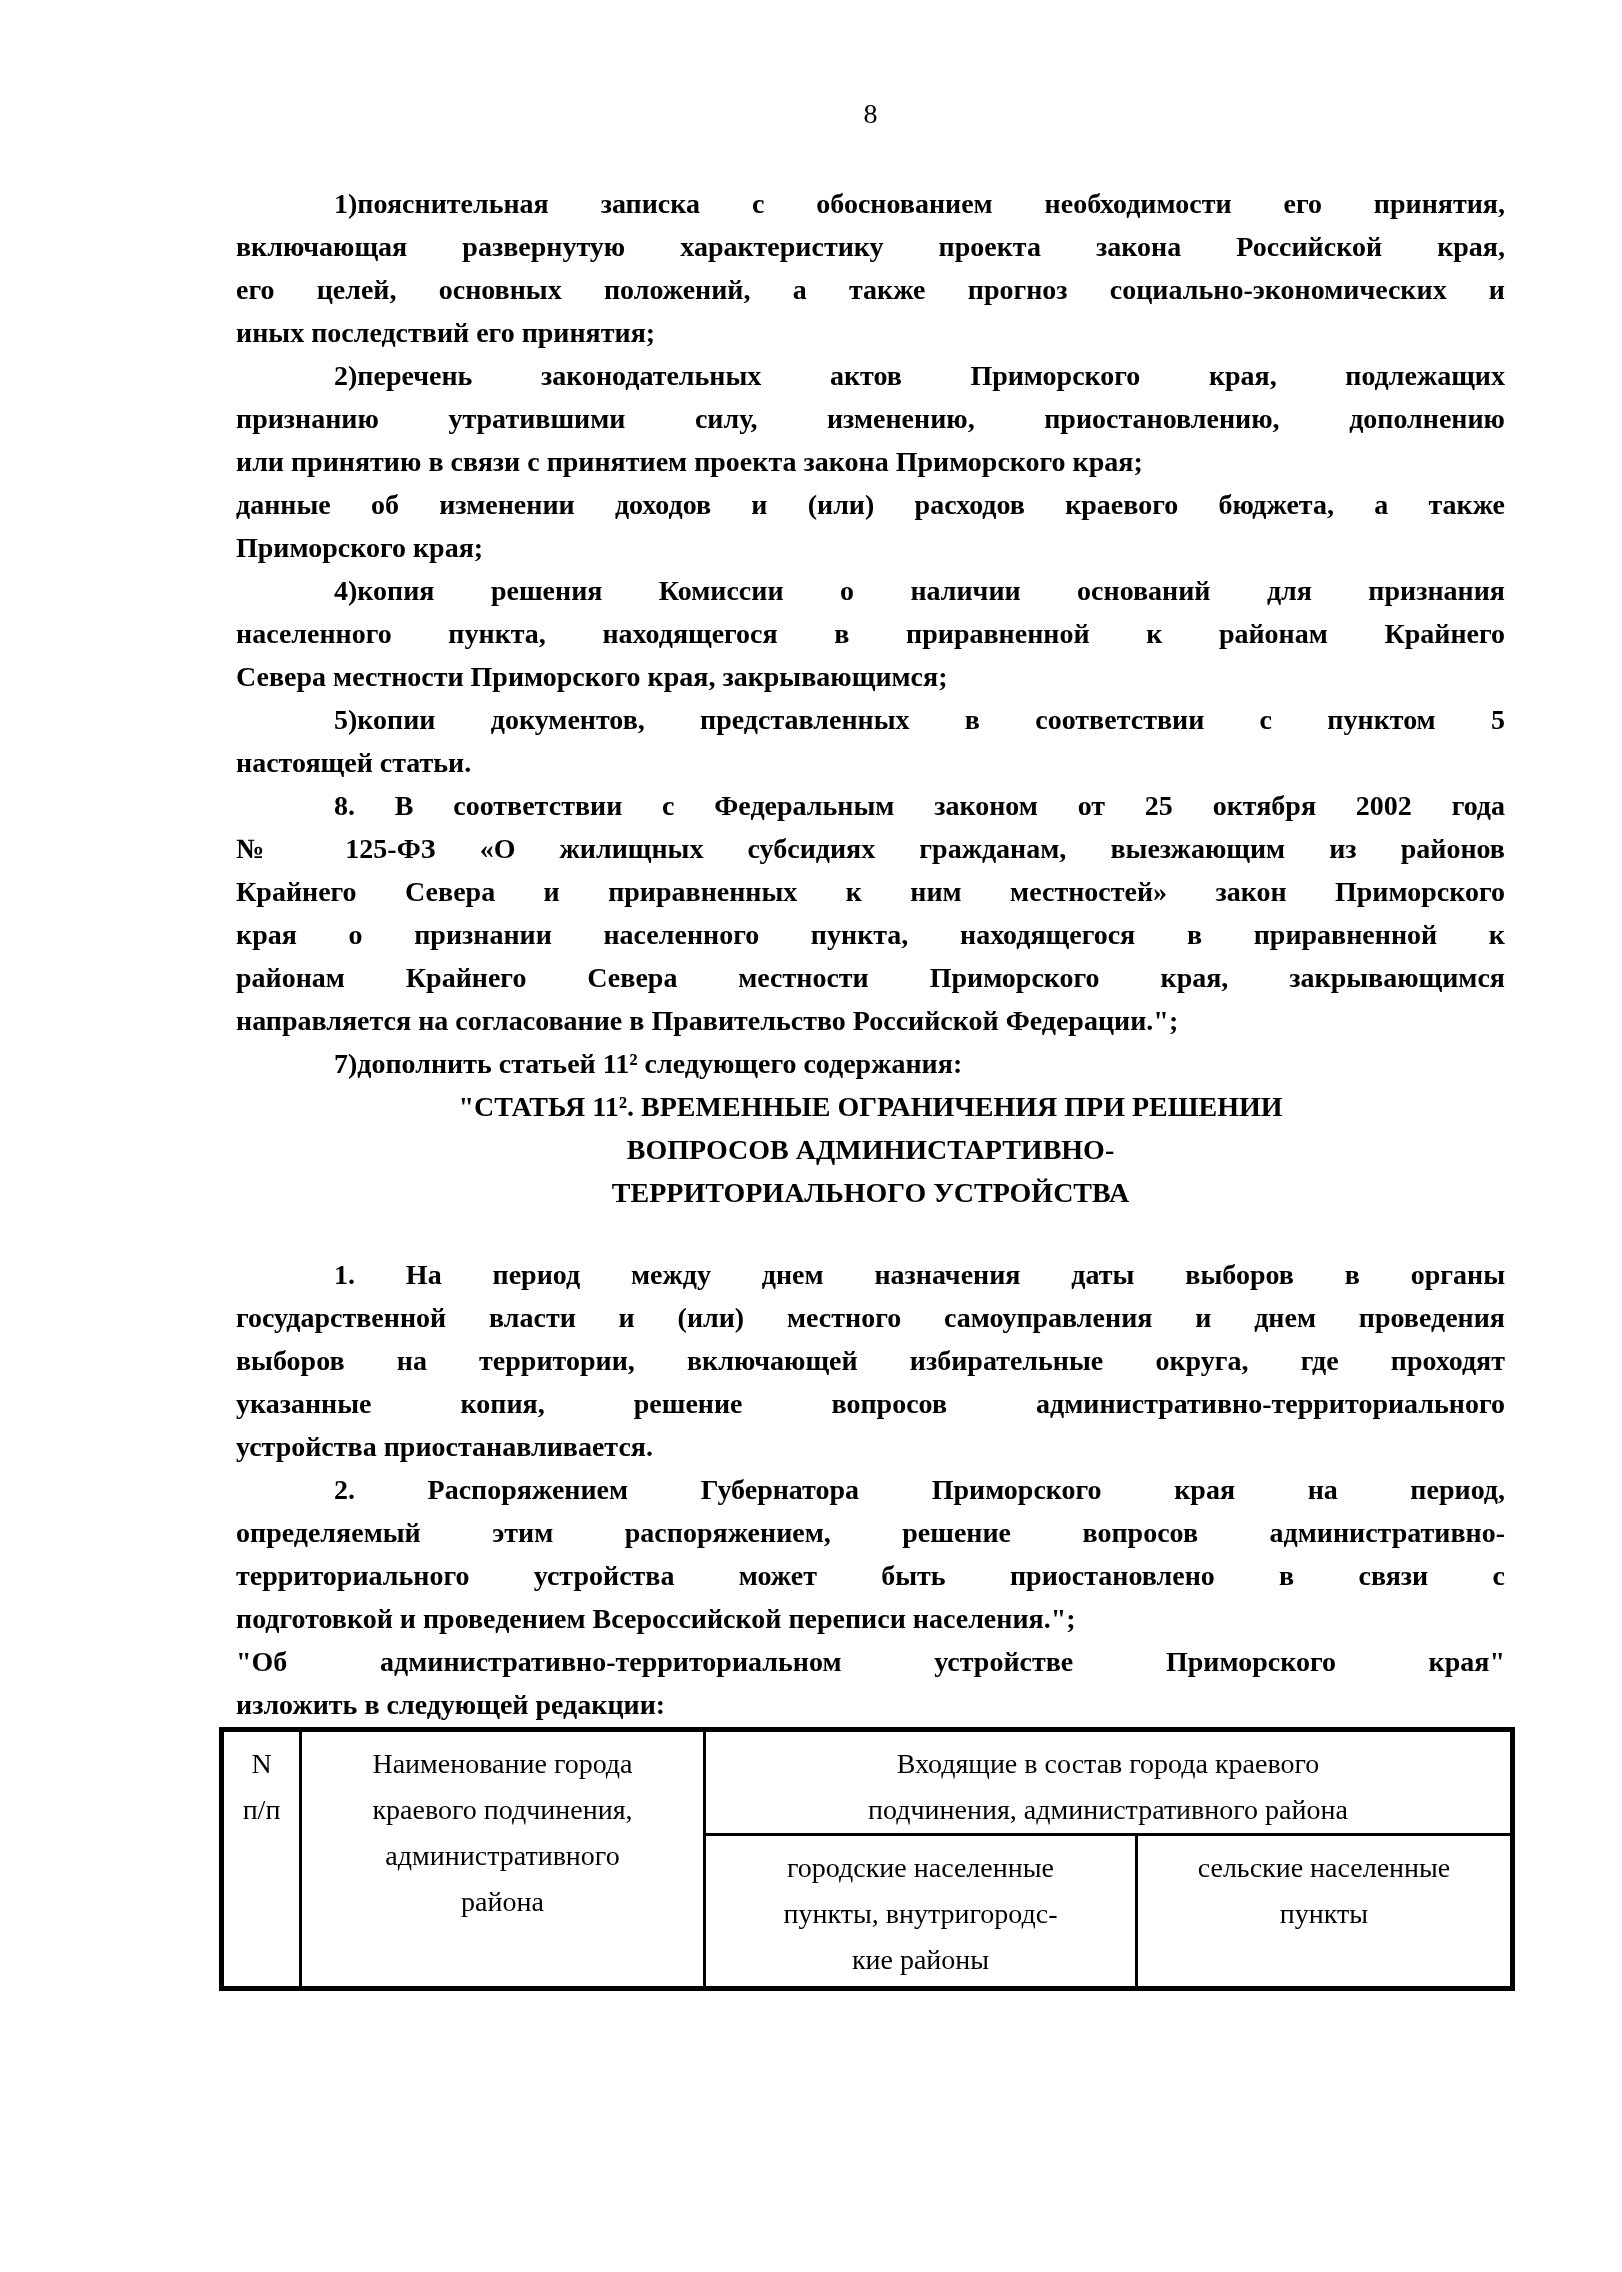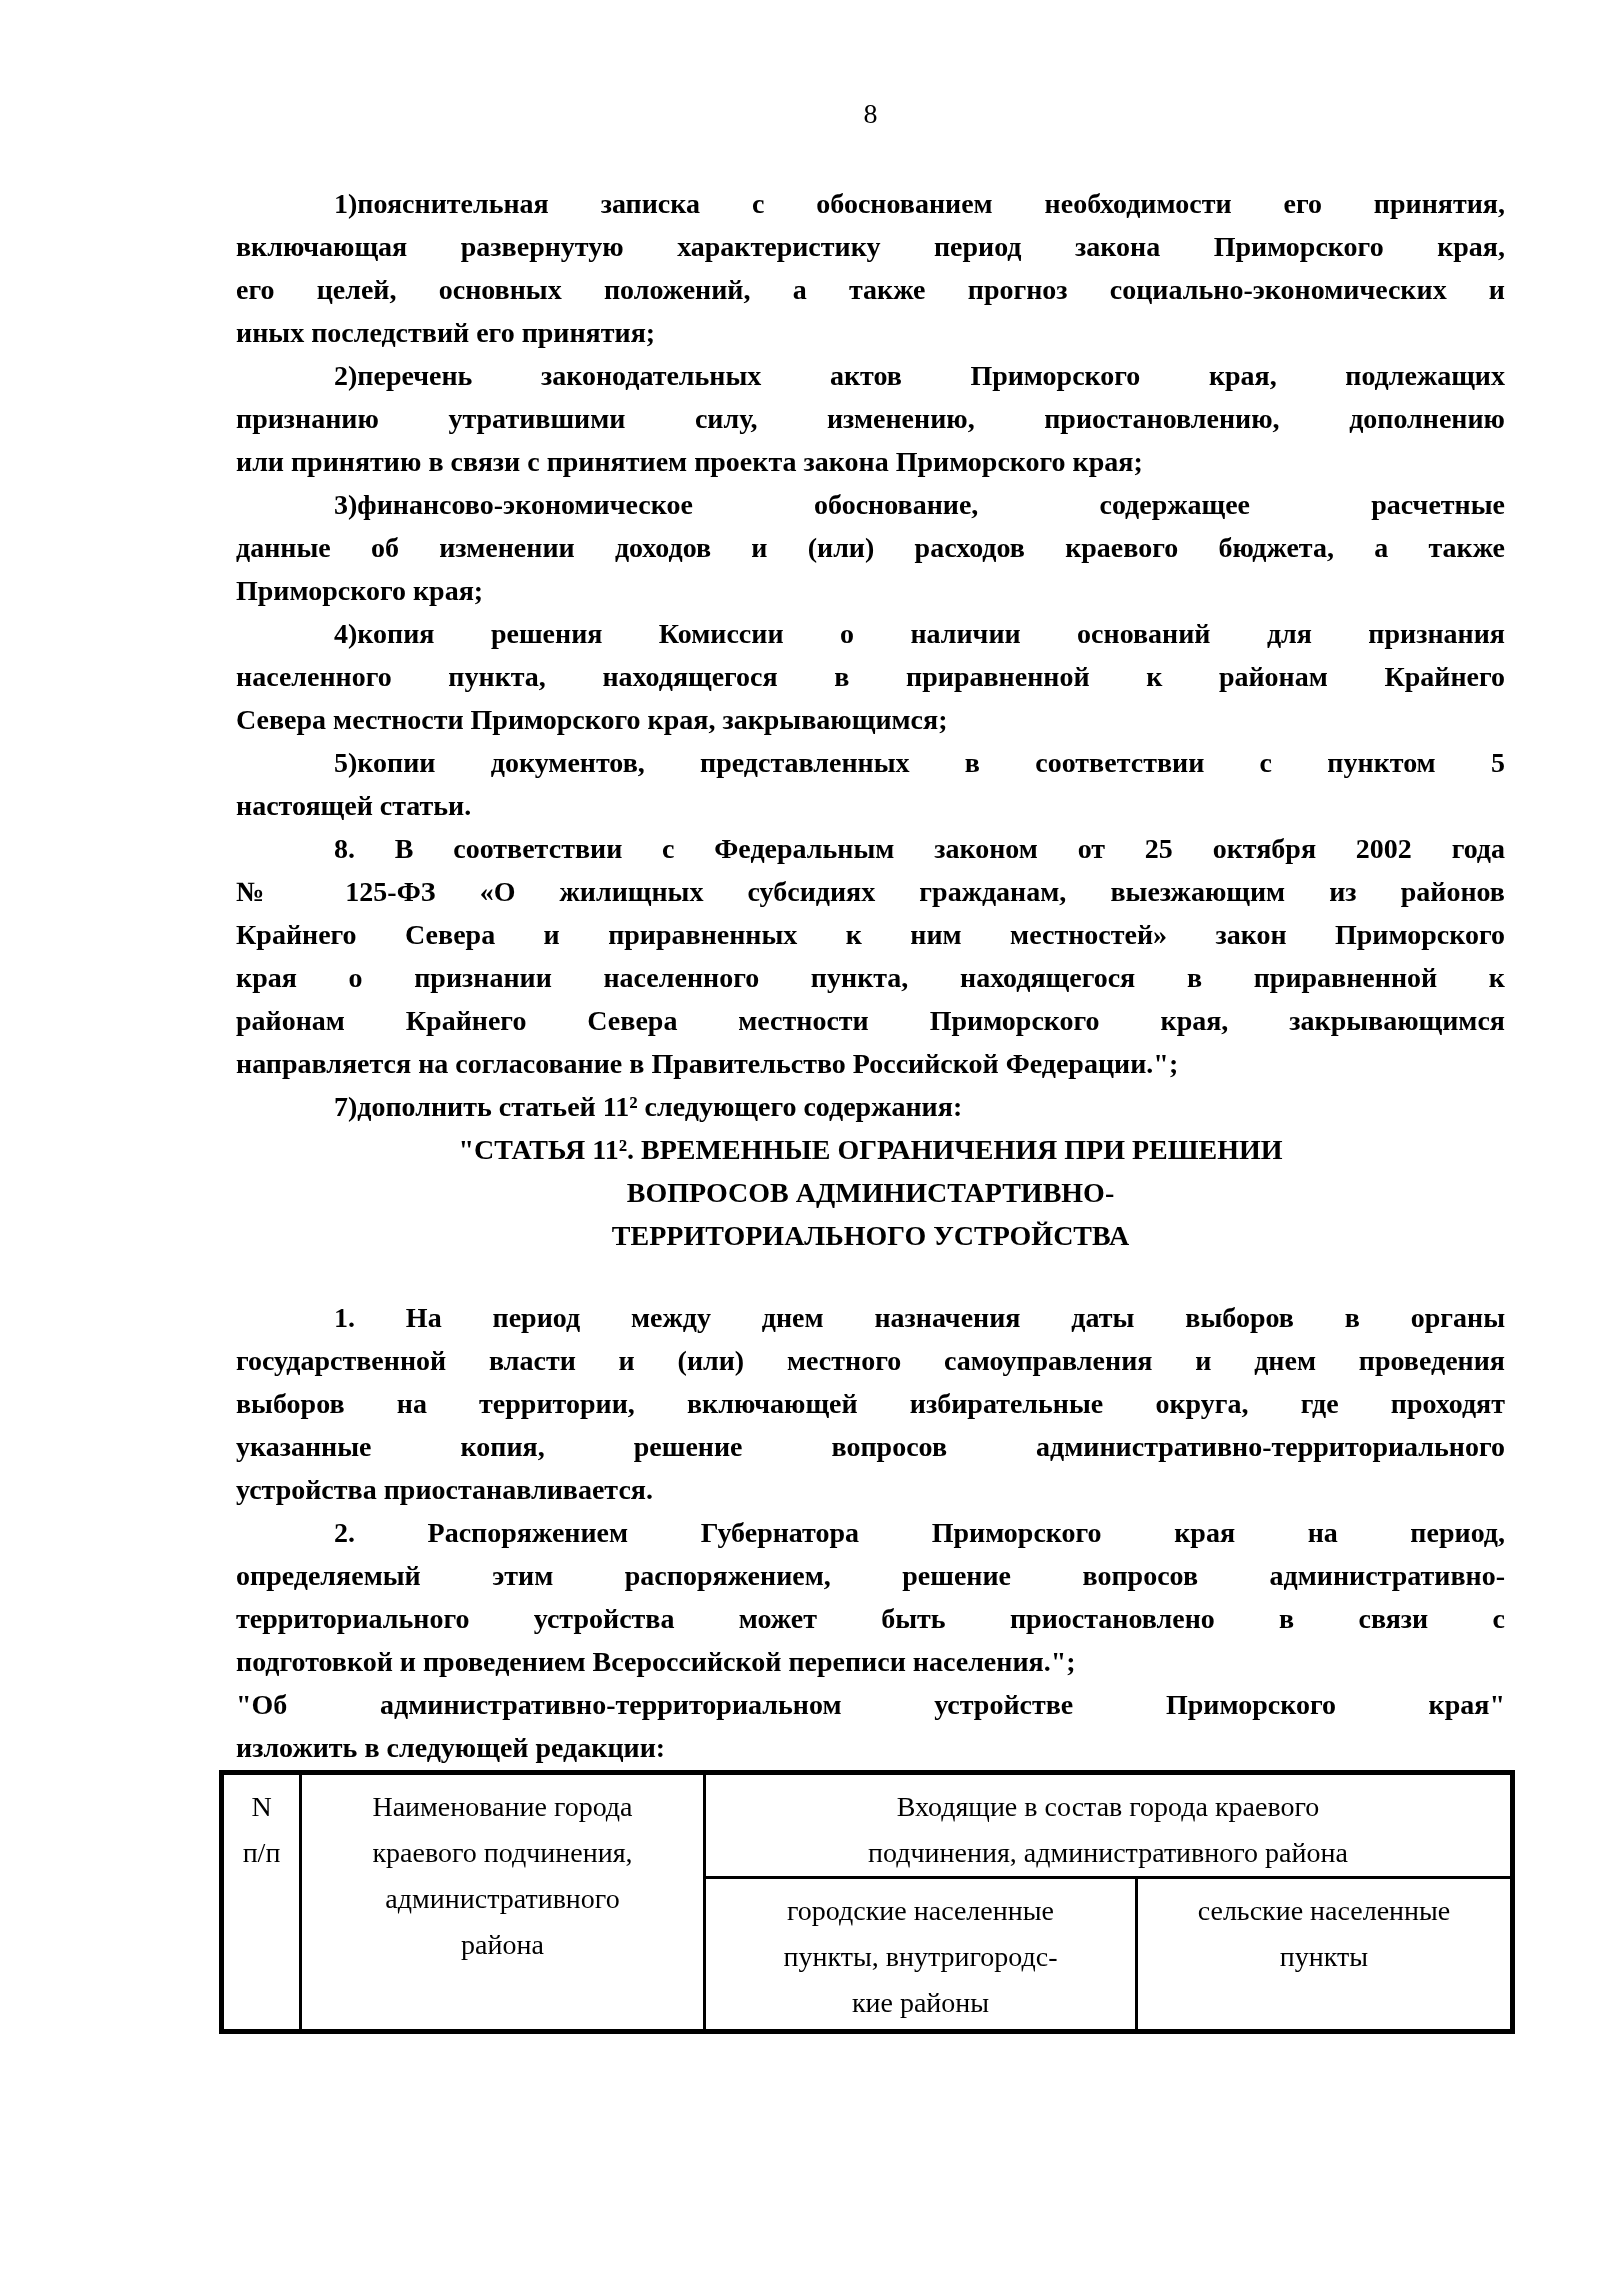--- a/index.html
+++ b/index.html
@@ -73,31 +73,30 @@
 </head>
 <body>
 
 <div class="page">
 
   <div class="page-number">8</div>
 
   <div class="text-block" id="paragraphs">
       <div class="para">
         <div class="ln first">1)пояснительная записка с обоснованием необходимости его принятия,</div>
-        <div class="ln">включающая развернутую характеристику период закона Приморского края,</div>
+        <div class="ln">включающая развернутую характеристику проекта закона Российской края,</div>
         <div class="ln">его целей, основных положений, а также прогноз социально-экономических и</div>
         <div class="ln last">иных последствий его принятия;</div>
       </div>
       <div class="para">
         <div class="ln first">2)перечень законодательных актов Приморского края, подлежащих</div>
         <div class="ln">признанию утратившими силу, изменению, приостановлению, дополнению</div>
         <div class="ln last">или принятию в связи с принятием проекта закона Приморского края;</div>
       </div>
       <div class="para">
-        <div class="ln first">3)финансово-экономическое обоснование, содержащее расчетные</div>
         <div class="ln">данные об изменении доходов и (или) расходов краевого бюджета, а также</div>
         <div class="ln last">Приморского края;</div>
       </div>
       <div class="para">
         <div class="ln first">4)копия решения Комиссии о наличии оснований для признания</div>
         <div class="ln">населенного пункта, находящегося в приравненной к районам Крайнего</div>
         <div class="ln last">Севера местности Приморского края, закрывающимся;</div>
       </div>
       <div class="para">
         <div class="ln first">5)копии документов, представленных в соответствии с пунктом 5</div>

